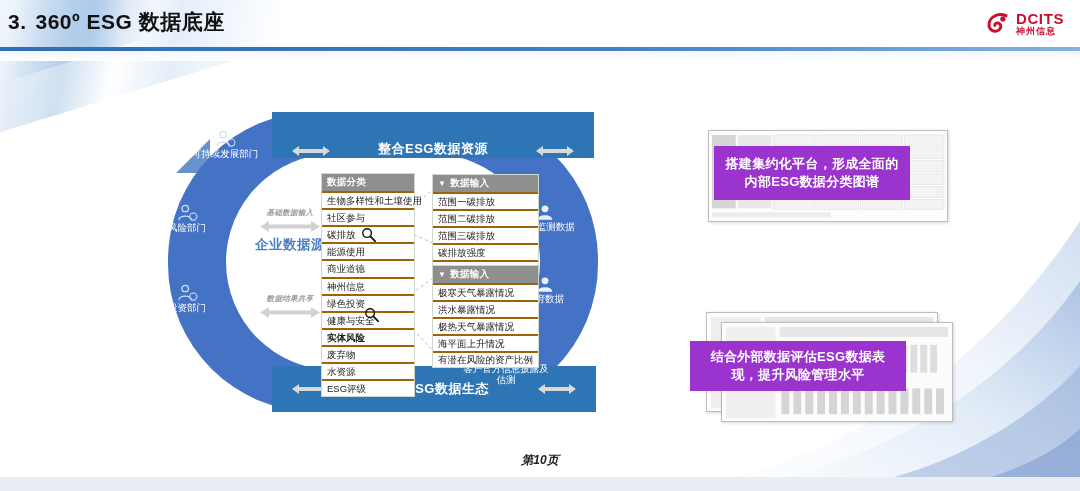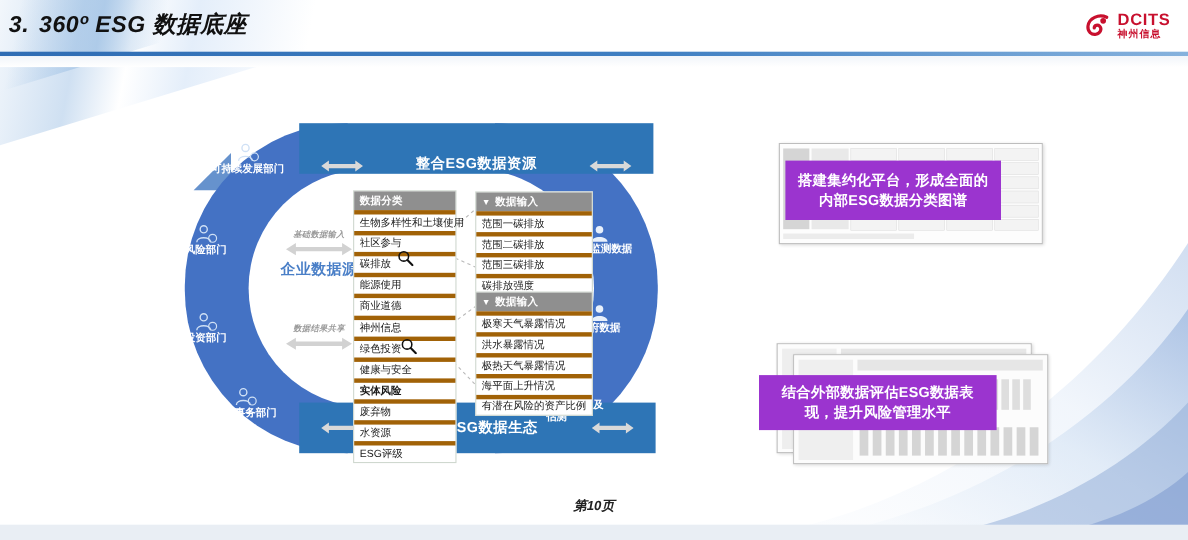--- a/index.html
+++ b/index.html
@@ -30,21 +30,21 @@
     position: absolute; left: 0; top: 51px; width: 1080px; height: 10px;
     background: linear-gradient(180deg,#f1f5fa 0%, #ffffff 100%);
   }
   .bg-bottom { position: absolute; left: 0; bottom: 0; width: 1080px; height: 14px; background: #e9eef4; }
 
   .bg-curve { position: absolute; right: 0; bottom: 0; width: 430px; height: 330px; pointer-events: none; }
   .bg-tri-left { position: absolute; left: 176px; top: 139px; width: 0; height: 0;
     border-left: 34px solid transparent; border-bottom: 34px solid #4b7fc4; opacity: .85; }
 
   
-  .title { position: absolute; left: 8px; top: 8px; font-size: 21px; font-weight: bold; color: #111; letter-spacing: .5px; font-style: italic; }
+  .title { position: absolute; left: 8px; top: 8px; font-size: 21px; font-weight: bold; color: #111; letter-spacing: .5px; }
   .title .num { margin-right: 9px; }
 
   .logo { position: absolute; right: 16px; top: 10px; display: flex; align-items: center; gap: 5px; }
   .logo-mark { width: 26px; height: 26px; }
   .logo-text { line-height: 1; }
   .logo-top { font-size: 15px; font-weight: bold; color: #c8102e; letter-spacing: .6px; }
   .logo-sub { font-size: 9px; font-weight: bold; color: #c8102e; letter-spacing: 1px; margin-top: 1px; }
 
   
   .ring-wrap { position: absolute; left: 168px; top: 112px; width: 430px; height: 300px; }
@@ -73,37 +73,37 @@
     display: flex; align-items: center; justify-content: center;
   }
   .band-label { color: #fff; font-size: 13px; font-weight: bold; letter-spacing: .5px; }
   .band-arrow { position: absolute; width: 42px; height: 14px; }
   .band-arrow.left { left: 18px; }
   .band-arrow.right { right: 18px; }
 
   
   .node { position: absolute; width: 78px; text-align: center; color: #fff; }
   .node .glyph { display: block; margin: 0 auto 1px; }
-  .node .lbl { font-size: 9.5px; font-weight: bold; line-height: 1.12; display: block; }
+  .node .lbl { font-size: 9.5px; font-weight: normal; line-height: 1.12; display: block; }
 
   
   .center-col { position: absolute; width: 120px; text-align: center; }
   .center-col .small { font-size: 7.5px; color: #9a9a9a; font-style: italic; font-weight: bold; letter-spacing: .3px; }
   .center-col .big { font-size: 13.5px; font-weight: bold; color: #4a7fc7; letter-spacing: .5px; }
   .dbl-arrow { margin: 2px auto 3px; display: block; }
 
   
   .tbl { position: absolute; border: 1px solid #cfd8cf; background: #fff; }
   .tbl .hd {
     background: #8f8f8f; color: #fff; font-size: 9.5px; font-weight: bold;
     padding: 2px 5px; letter-spacing: .3px; white-space: nowrap;
   }
   .tbl .hd .caret { margin-right: 4px; font-size: 8px; }
   .tbl .row {
-    font-size: 9.5px; color: #1a1a1a; padding: 1px 5px; border-top: 4px solid #a16207;
+    font-size: 9.5px; color: #1a1a1a; padding: 1px 5px; border-top: 2px solid #a16207;
     white-space: nowrap; line-height: 1.38; position: relative;
   }
   .tbl .row.wrap { white-space: normal; line-height: 1.18; }
   .tbl .row.bold { font-weight: bold; }
   .tbl-main { left: 321px; top: 173px; width: 94px; }
   .tbl-in1 { left: 432px; top: 174px; width: 107px; }
   .tbl-in2 { left: 432px; top: 265px; width: 107px; }
   .mag { position: absolute; width: 15px; height: 15px; }
   .mag.m1 { left: 361px; top: 227px; }
   .mag.m2 { left: 364px; top: 307px; }
@@ -213,28 +213,20 @@
       </svg>
       <span class="lbl">风险部门</span>
     </div>
     <div class="node" style="left:-20px; top:172px;">
       <svg class="glyph" width="22" height="18" viewBox="0 0 24 20">
         <circle cx="10" cy="5" r="3.6" fill="none" stroke="#cfe0f5" stroke-width="1.4"></circle>
         <path d="M3,18 C3,12 17,12 17,18" fill="none" stroke="#cfe0f5" stroke-width="1.4"></path>
         <circle cx="19" cy="14" r="4" fill="none" stroke="#cfe0f5" stroke-width="1.2"></circle>
       </svg>
       <span class="lbl">投资部门</span>
-    </div>
-    <div class="node" style="left:16px; top:240px;">
-      <svg class="glyph" width="22" height="18" viewBox="0 0 24 20">
-        <circle cx="10" cy="5" r="3.6" fill="none" stroke="#cfe0f5" stroke-width="1.4"></circle>
-        <path d="M3,18 C3,12 17,12 17,18" fill="none" stroke="#cfe0f5" stroke-width="1.4"></path>
-        <circle cx="19" cy="14" r="4" fill="none" stroke="#cfe0f5" stroke-width="1.2"></circle>
-      </svg>
-      <span class="lbl">公共事务部门</span>
     </div>
 
     <div class="node" style="left:338px; top:92px;">
       <svg class="glyph" width="20" height="17" viewBox="0 0 22 18">
         <circle cx="11" cy="5" r="3.8" fill="#e8f0fb"></circle>
         <path d="M3,17 C3,10.5 19,10.5 19,17 Z" fill="#e8f0fb"></path>
       </svg>
       <span class="lbl">NGO监测数据</span>
     </div>
     <div class="node" style="left:338px; top:164px;">

